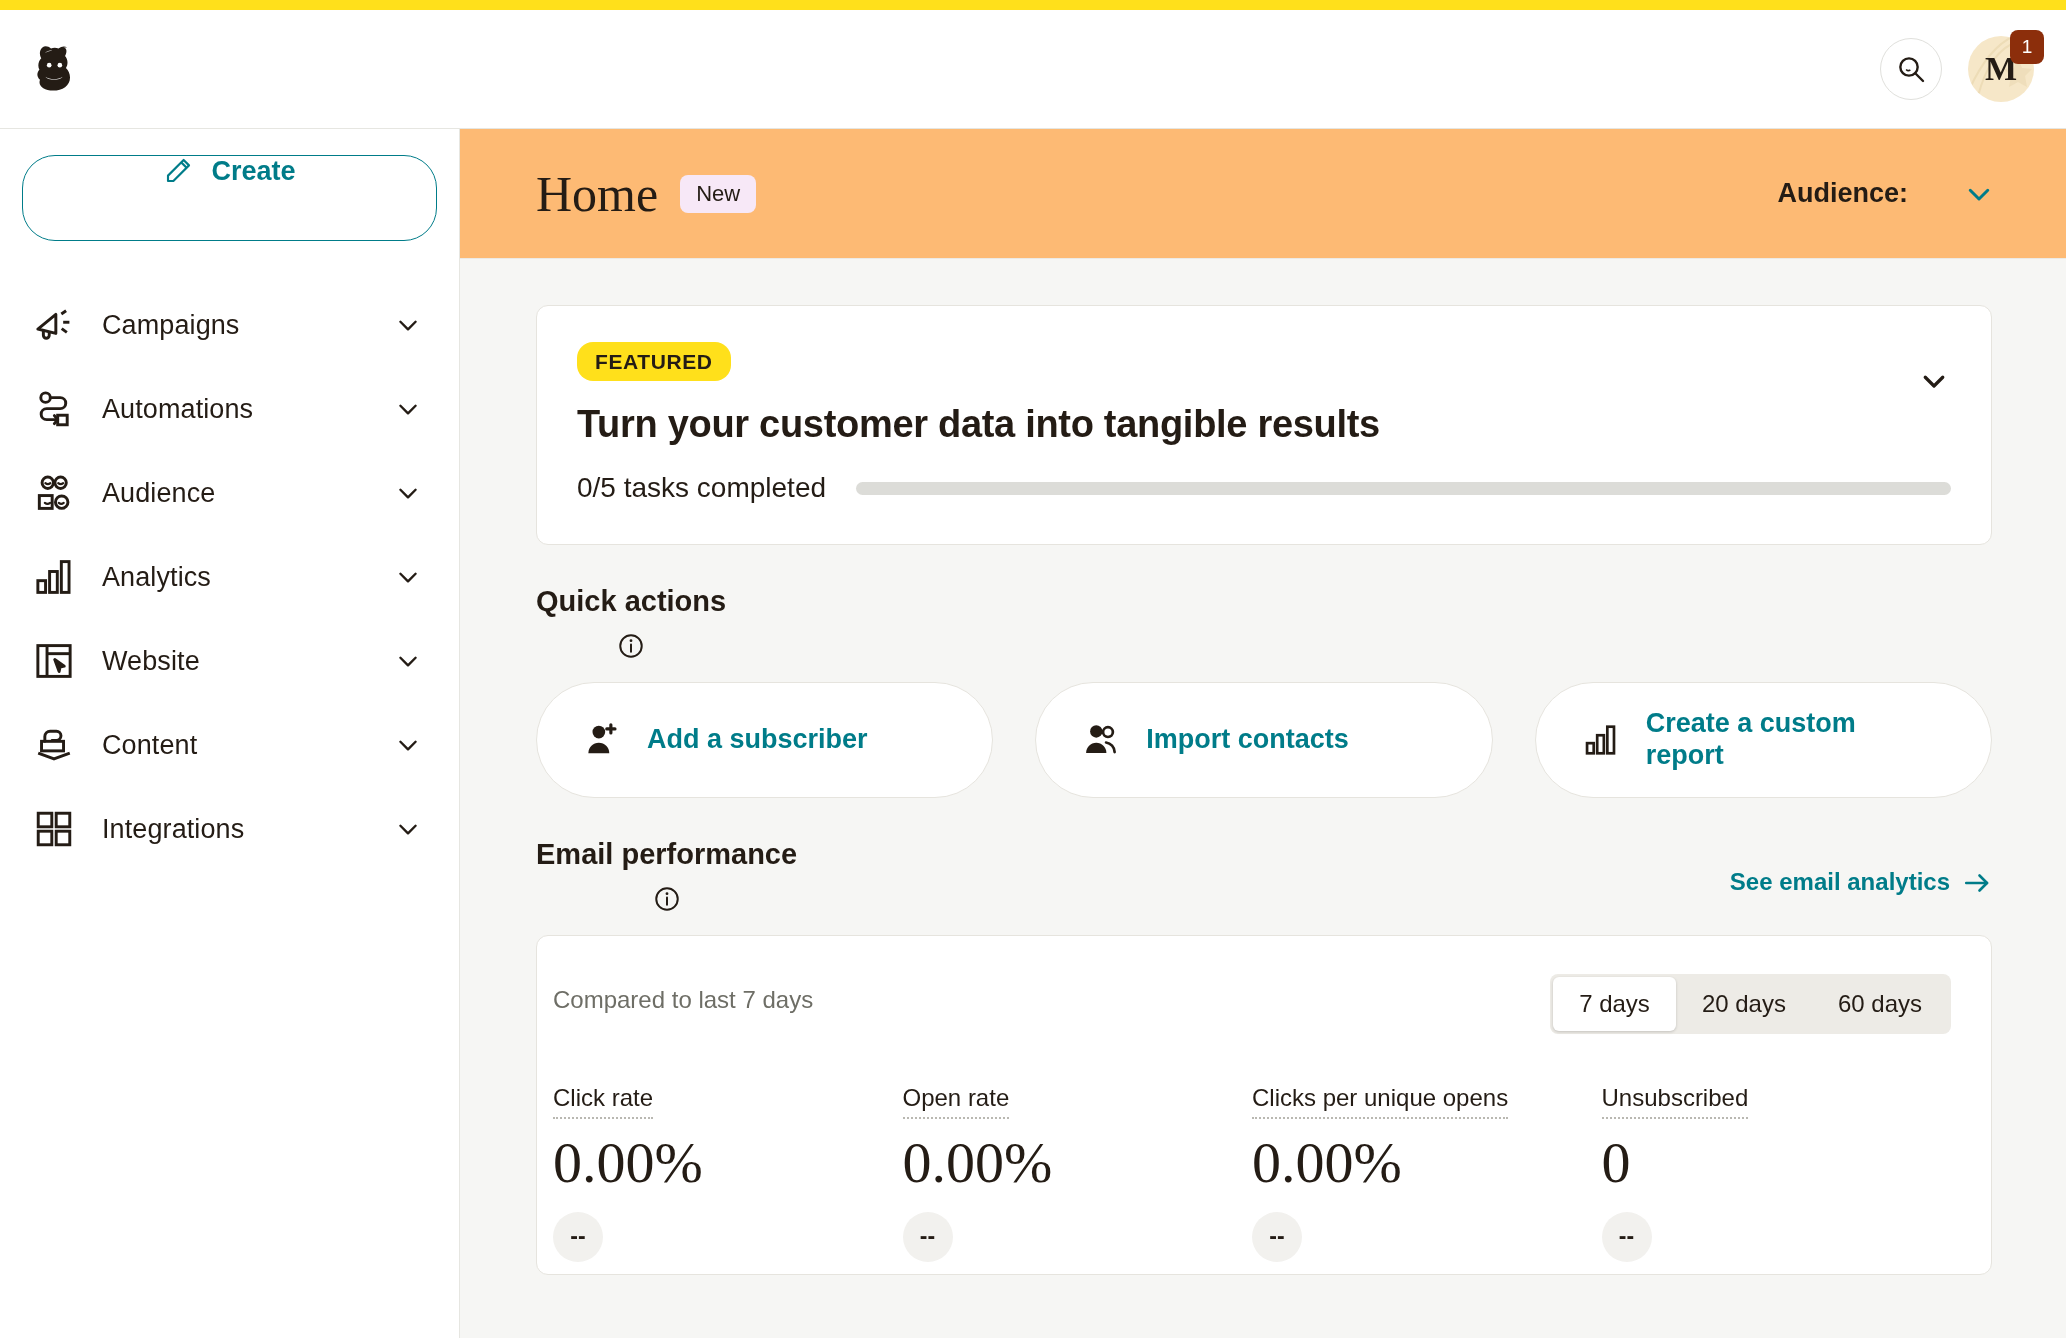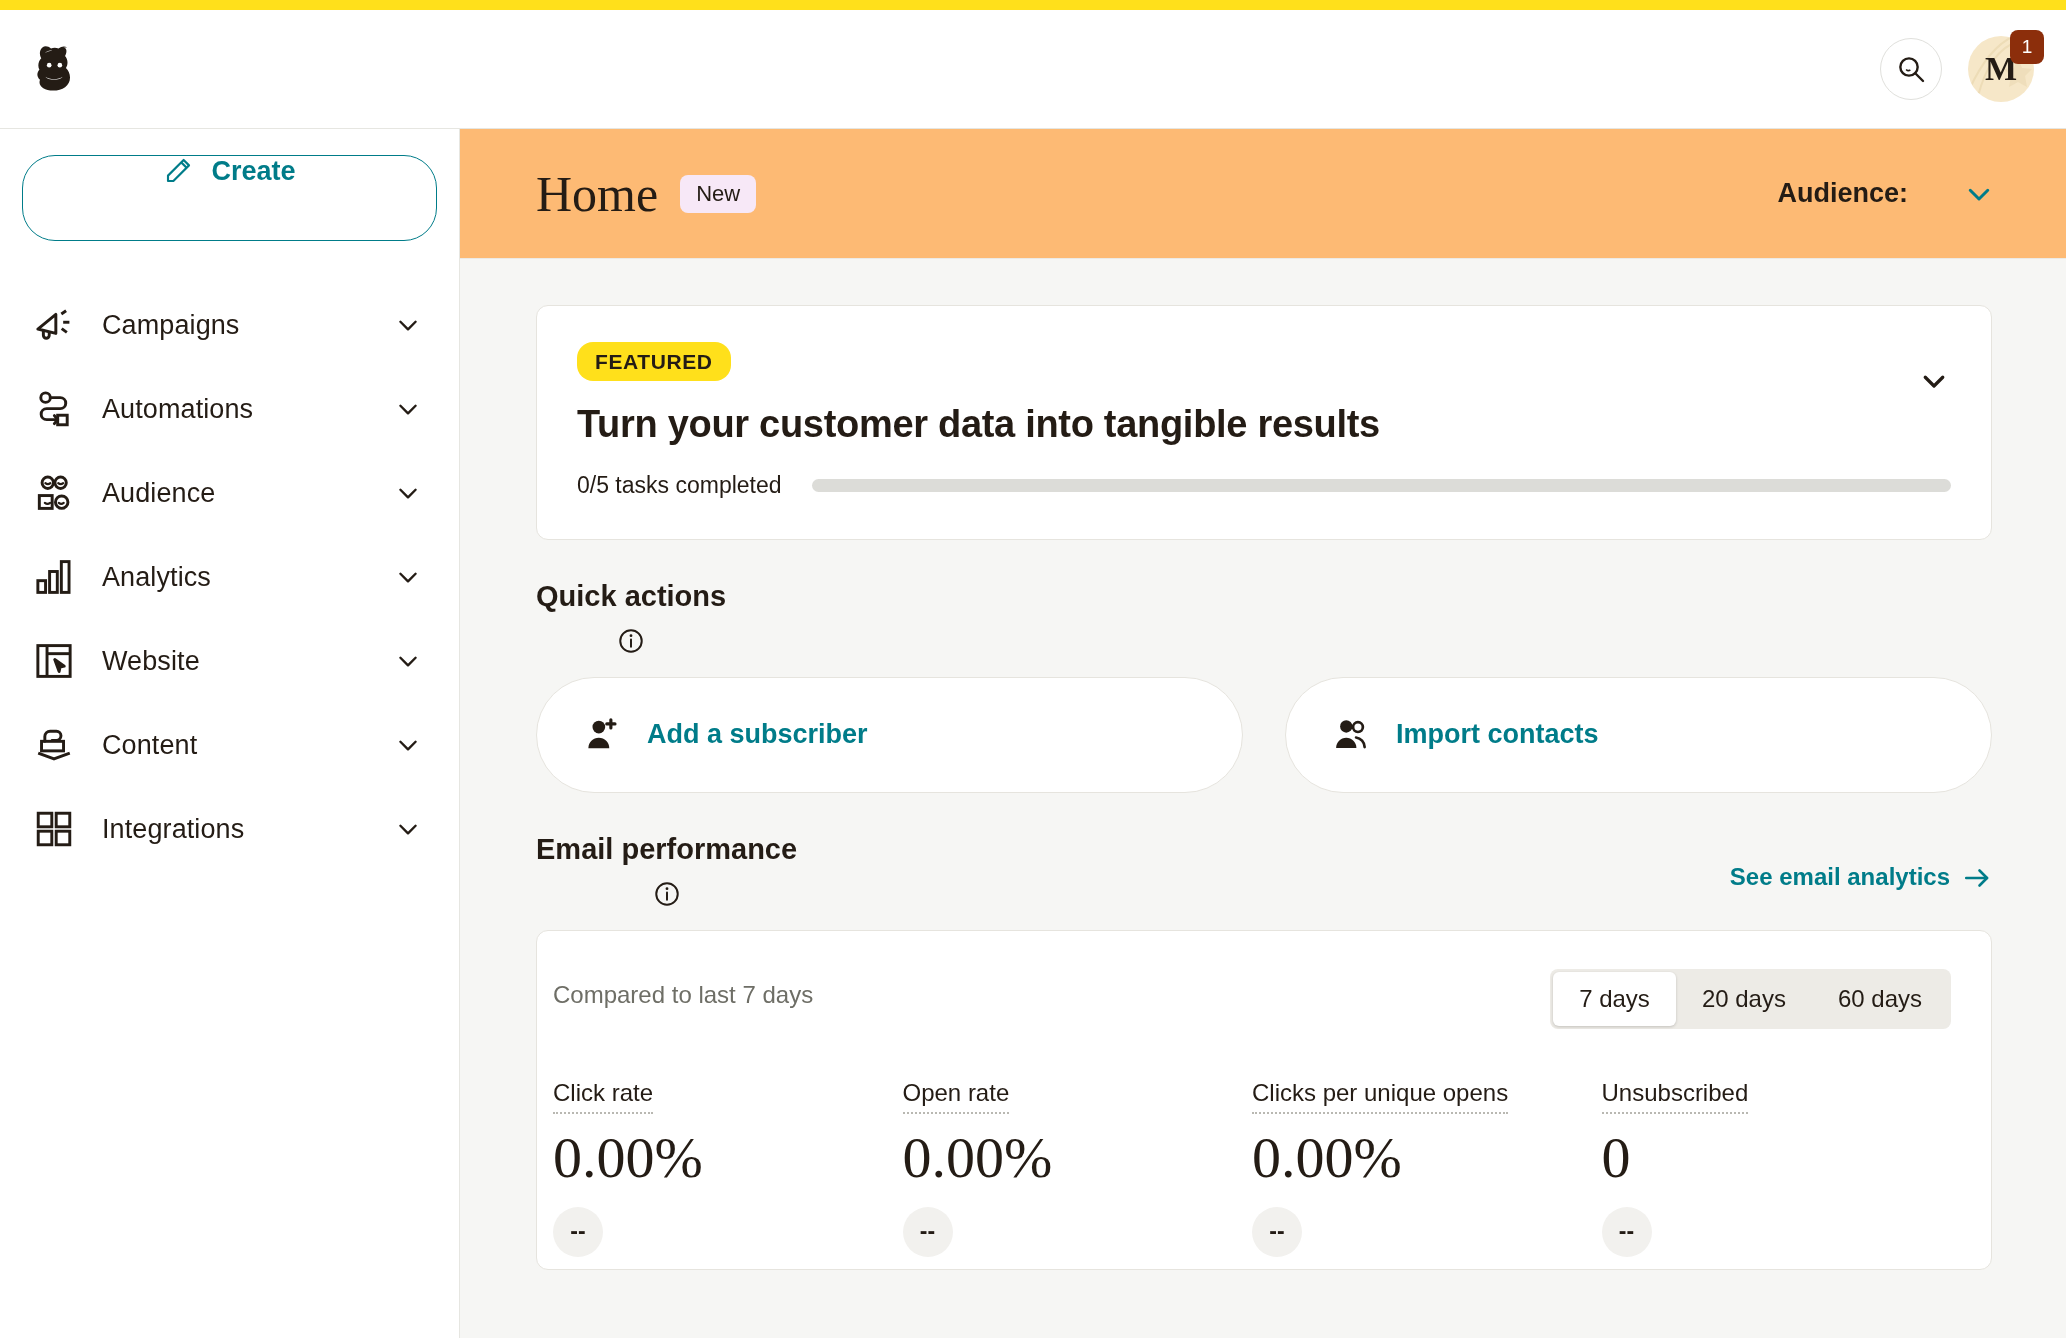--- a/index.html
+++ b/index.html
@@ -184,21 +184,21 @@
     margin-top: 22px;
     font-size: 38px;
     font-weight: 700;
     color: #241C15;
     letter-spacing: -.3px;
   }
   .featured-progress-row {
     display: flex; align-items: center; gap: 30px;
     margin-top: 26px;
   }
-  .tasks-text { font-size: 23px; color: #241C15; white-space: nowrap; }
+  .tasks-text { font-size: 28px; color: #241C15; white-space: nowrap; }
   .progress-track {
     flex: 1;
     height: 13px;
     background: #DCDCD8;
     border-radius: 7px;
     overflow: hidden;
   }
   .progress-fill { height: 100%; background: #007C89; border-radius: 7px; }
   .collapse-btn {
     position: absolute;
@@ -500,20 +500,28 @@
         <div class="qa-card">
           <svg class="qa-icon" viewBox="0 0 24 24">
             <circle cx="9" cy="6.6" r="3.9" fill="#241C15"></circle>
             <path d="M2.6 20.2c0-3.6 2.9-6.4 6.4-6.4s6.4 2.8 6.4 6.4z" fill="#241C15"></path>
             <circle cx="16.4" cy="7" r="3.1" fill="none" stroke="#241C15" stroke-width="1.7"></circle>
             <path d="M15.2 13.6c3 .4 5.3 2.9 5.4 6" fill="none" stroke="#241C15" stroke-width="1.7" stroke-linecap="round"></path>
           </svg>
           <span class="qa-label">Import contacts</span>
         </div>
 
+        <div class="qa-card wrap">
+          <svg class="qa-icon" viewBox="0 0 24 24" fill="none" stroke="#241C15" stroke-width="1.7">
+            <rect x="3.2" y="14" width="4.2" height="6.4"></rect>
+            <rect x="9.6" y="9" width="4.2" height="11.4"></rect>
+            <rect x="16" y="3.6" width="4.2" height="16.8"></rect>
+          </svg>
+          <span class="qa-label">Create a custom report</span>
+        </div>
       </div>
 
       <div class="section-head">
         <div class="section-head-left">
           <h3 class="section-title">Email performance</h3>
           <svg class="info-icon" viewBox="0 0 24 24" fill="none" stroke="#241C15" stroke-width="1.7">
             <circle cx="12" cy="12" r="9.2"></circle>
             <circle cx="12" cy="7.4" r="1.2" fill="#241C15" stroke="none"></circle>
             <line x1="12" y1="10.6" x2="12" y2="17" stroke-linecap="round"></line>
           </svg>

